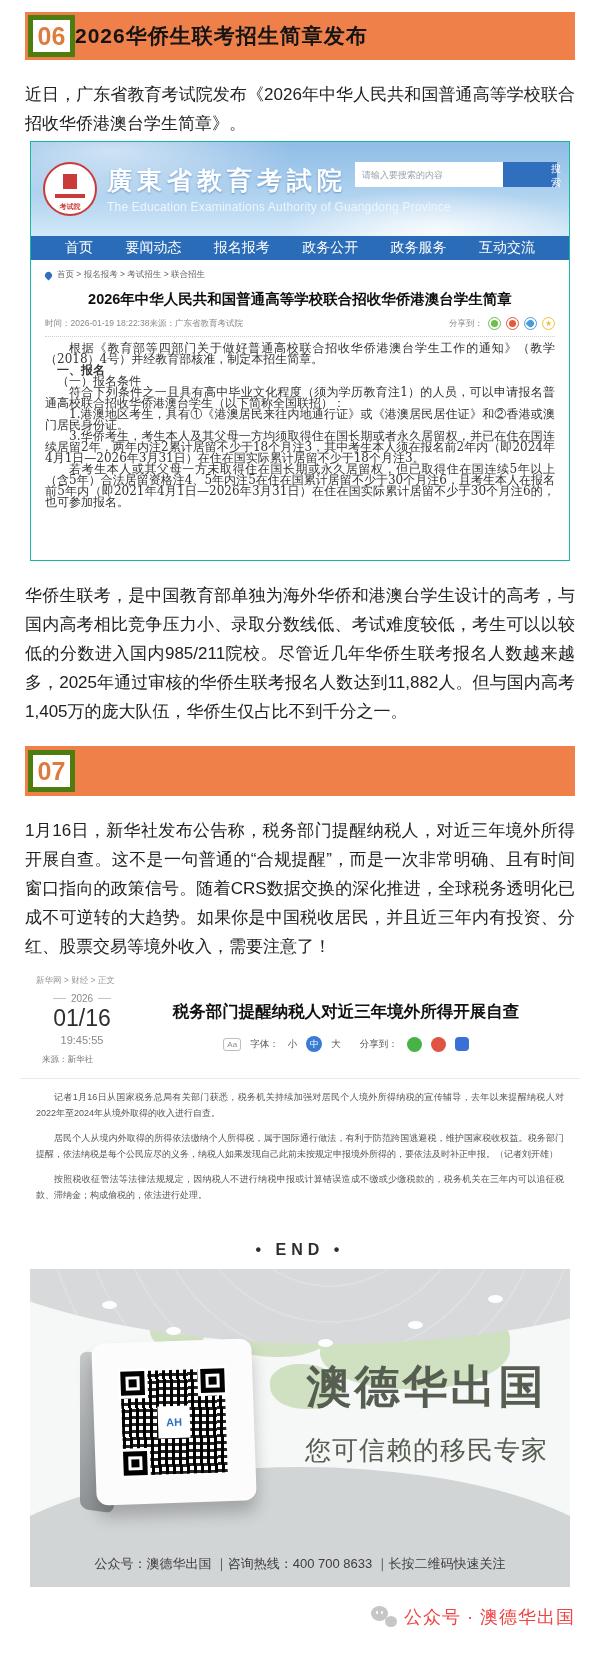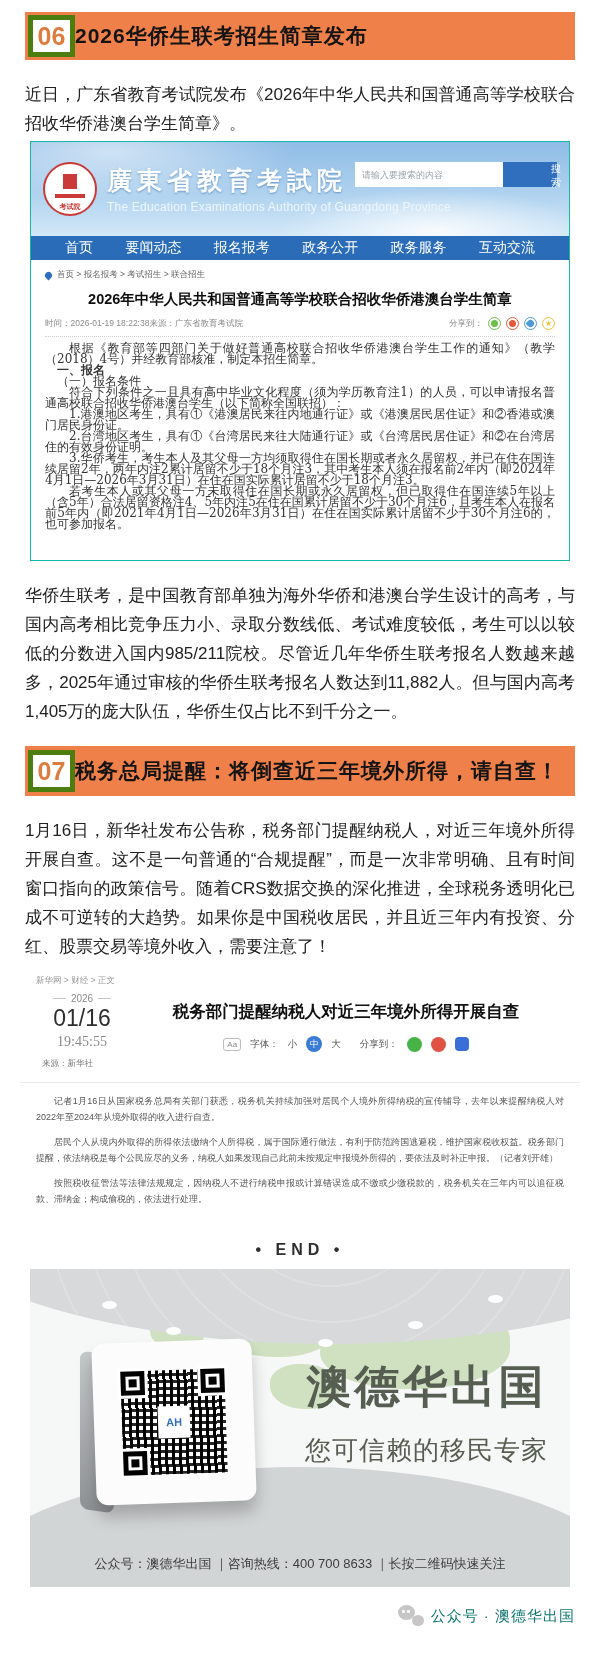--- a/index.html
+++ b/index.html
@@ -57,21 +57,21 @@
   .gov-body p.h2 { text-indent:1em; }
 
   
   .news-shot { margin:6px 20px 0; width:560px; height:260px; overflow:hidden; background:#fff; }
   .news-crumb { font-size:8.5px; color:#999; padding:8px 16px 4px; }
   .news-head { display:flex; padding:2px 16px 0; }
   .news-date { width:92px; flex:0 0 auto; text-align:center; }
   .nd-year { font-size:10px; color:#8A8A8A; display:flex; align-items:center; justify-content:center; gap:5px; }
   .nd-year::before,.nd-year::after { content:""; width:13px; height:1px; background:#C4C4C4; }
   .nd-md { font-size:23px; color:#2E2E2E; margin:1px 0 2px; }
-  .nd-time { font-size:14px; color:#8A8A8A;font-family:Liberation Serif, serif; }
+  .nd-time { font-size:11px; color:#8A8A8A; }
   .nd-src { font-size:8.5px; color:#777; margin-top:8px; text-align:left; padding-left:6px; white-space:nowrap; }
   .news-main { flex:1; }
   .news-title { text-align:center; font-size:16.5px; font-weight:bold; color:#111; margin-top:8px; }
   .news-tools { display:flex; align-items:center; justify-content:center; gap:9px; margin-top:13px; font-size:9.5px; color:#555; }
   .aa-box { border:1px solid #BDBDBD; border-radius:3px; font-size:8px; color:#8A8A8A; padding:1px 3px; }
   .fs-mid { width:16px; height:16px; border-radius:50%; background:#3A7BD5; color:#fff; display:flex; align-items:center; justify-content:center; font-size:9px; cursor:pointer; }
   .fs-opt { cursor:pointer; }
   .si { width:15px; height:15px; border-radius:50%; display:inline-block; cursor:pointer; }
   .si-wechat { background:#47B347; }
   .si-weibo  { background:#E05244; }
@@ -111,21 +111,21 @@
   .brand-slogan { font-size:26px; color:#565E52; margin-top:16px; letter-spacing:1px; white-space:nowrap; }
   .footer-info { position:absolute; left:0; right:0; bottom:14px; text-align:center; font-size:13px; color:#3D3D3D; }
 
   
   .watermark { margin:18px 25px 0; display:flex; justify-content:flex-end; align-items:center; gap:7px; }
   .wx-icon { position:relative; width:26px; height:22px; }
   .wx-b1 { position:absolute; left:0; top:0; width:17px; height:15px; background:#C6C6C6; border-radius:50%; }
   .wx-b1::before,.wx-b1::after { content:""; position:absolute; top:5px; width:2.5px; height:2.5px; border-radius:50%; background:#fff; }
   .wx-b1::before { left:4.5px; } .wx-b1::after { left:9.5px; }
   .wx-b2 { position:absolute; right:0; bottom:1px; width:12px; height:11px; background:#C6C6C6; border-radius:50%; }
-  .wm-text { font-size:15px; color:#0f766e; letter-spacing:1px; }
+  .wm-text { font-size:18px; color:#ef4444; letter-spacing:1px; }
 </style>
 </head>
 <body>
 
 <div class="sec-banner">
   <div class="sec-num">06</div>
   <div class="sec-title">2026华侨生联考招生简章发布</div>
 </div>
 
 <p class="para">近日，广东省教育考试院发布《2026年中华人民共和国普通高等学校联合招收华侨港澳台学生简章》。</p>
@@ -177,32 +177,30 @@
         <span class="ic-ring r-star">★</span>
       </span>
     </div>
     <div class="gov-divider"></div>
     <div class="gov-body">
       <p>根据《教育部等四部门关于做好普通高校联合招收华侨港澳台学生工作的通知》（教学（2018）4号）并经教育部核准，制定本招生简章。</p>
       <p class="h1">一、报名</p>
       <p class="h2">（一）报名条件</p>
       <p>符合下列条件之一且具有高中毕业文化程度（须为学历教育注1）的人员，可以申请报名普通高校联合招收华侨港澳台学生（以下简称全国联招）：</p>
       <p>1.港澳地区考生，具有①《港澳居民来往内地通行证》或《港澳居民居住证》和②香港或澳门居民身份证。</p>
-      <p>2.台湾地区考生，具有①《台湾居民来往大陆通行证》或《台湾居民居住证》和②在台湾居住的有效身份证明。</p>
       <p>3.华侨考生，考生本人及其父母一方均须取得住在国长期或者永久居留权，并已在住在国连续居留2年，两年内注2累计居留不少于18个月注3，其中考生本人须在报名前2年内（即2024年4月1日—2026年3月31日）在住在国实际累计居留不少于18个月注3。</p>
       <p>若考生本人或其父母一方未取得住在国长期或永久居留权，但已取得住在国连续5年以上（含5年）合法居留资格注4、5年内注5在住在国累计居留不少于30个月注6，且考生本人在报名前5年内（即2021年4月1日—2026年3月31日）在住在国实际累计居留不少于30个月注6的，也可参加报名。</p>
     </div>
   </div>
 </div>
 
 <p class="para">华侨生联考，是中国教育部单独为海外华侨和港澳台学生设计的高考，与国内高考相比竞争压力小、录取分数线低、考试难度较低，考生可以以较低的分数进入国内985/211院校。尽管近几年华侨生联考报名人数越来越多，2025年通过审核的华侨生联考报名人数达到11,882人。但与国内高考1,405万的庞大队伍，华侨生仅占比不到千分之一。</p>
 
 <div class="sec-banner banner07">
   <div class="sec-num">07</div>
-  <div class="sec-title">税务总局提醒：将倒查近三年境外所得，请自查！</div>
 </div>
 
 <p class="para">1月16日，新华社发布公告称，税务部门提醒纳税人，对近三年境外所得开展自查。这不是一句普通的“合规提醒”，而是一次非常明确、且有时间窗口指向的政策信号。随着CRS数据交换的深化推进，全球税务透明化已成不可逆转的大趋势。如果你是中国税收居民，并且近三年内有投资、分红、股票交易等境外收入，需要注意了！</p>
 
 <div class="news-shot">
   <div class="news-crumb">新华网 &gt; 财经 &gt; 正文</div>
   <div class="news-head">
     <div class="news-date">
       <div class="nd-year">2026</div>
       <div class="nd-md">01/16</div>

